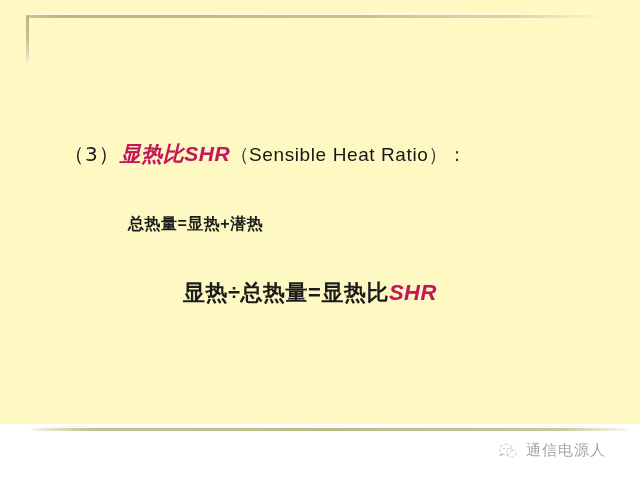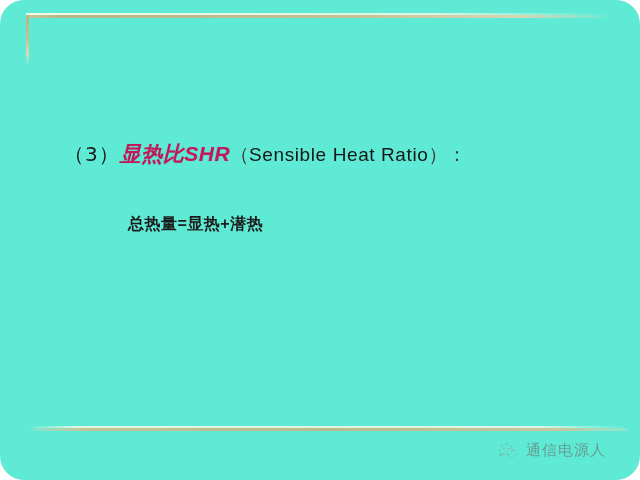--- a/index.html
+++ b/index.html
@@ -10,23 +10,22 @@
     width: 640px;
     height: 480px;
     background: #ffffff;
     font-family: "Liberation Sans", "DejaVu Sans", sans-serif;
     overflow: hidden;
   }
 
   .slide {
     position: relative;
     width: 640px;
-    height: 480px;
-    background: #5eead4;
-    border-radius: 24px;
+    height: 424px;
+    background: #fef9c3;
   }
 
   
   .rule-top {
     position: absolute;
     left: 26px;
     top: 15px;
     width: 582px;
     height: 3px;
     background: linear-gradient(to right,
@@ -182,20 +181,21 @@
   <div class="rule-top-hi"></div>
   <div class="rule-top"></div>
   <div class="rule-left"></div>
   <div class="rule-bottom-hi"></div>
   <div class="rule-bottom"></div>
 
   <div class="line line-heading"><span class="cn-num">（3）</span><span class="emph">显热比SHR</span><span class="paren">（</span><span class="en">Sensible Heat Ratio</span><span class="paren">）</span><span class="paren">：</span></div>
 
   <div class="line line-eq1"><span>总热量=显热+潜热</span></div>
 
+  <div class="line line-eq2"><span>显热÷总热量=显热比</span><span class="emph">SHR</span></div>
 
   <div class="watermark">
     <svg class="watermark-icon" viewBox="0 0 20 18">
       <ellipse cx="8" cy="7.5" rx="6.4" ry="5.4" fill="none" stroke="#8a8a8a" stroke-width="0.9" stroke-dasharray="3 2.2"></ellipse>
       <ellipse cx="13.2" cy="11" rx="4.8" ry="4.1" fill="none" stroke="#9a9a9a" stroke-width="0.9" stroke-dasharray="2.6 2"></ellipse>
       <circle cx="6" cy="6.4" r="0.75" fill="#8a8a8a"></circle>
       <circle cx="9.8" cy="6.4" r="0.75" fill="#8a8a8a"></circle>
       <path d="M3.4 11.4 L1.6 13.6 L4.4 12.8 Z" fill="none" stroke="#8a8a8a" stroke-width="0.8"></path>
     </svg>
     <span class="watermark-label">通信电源人</span>

